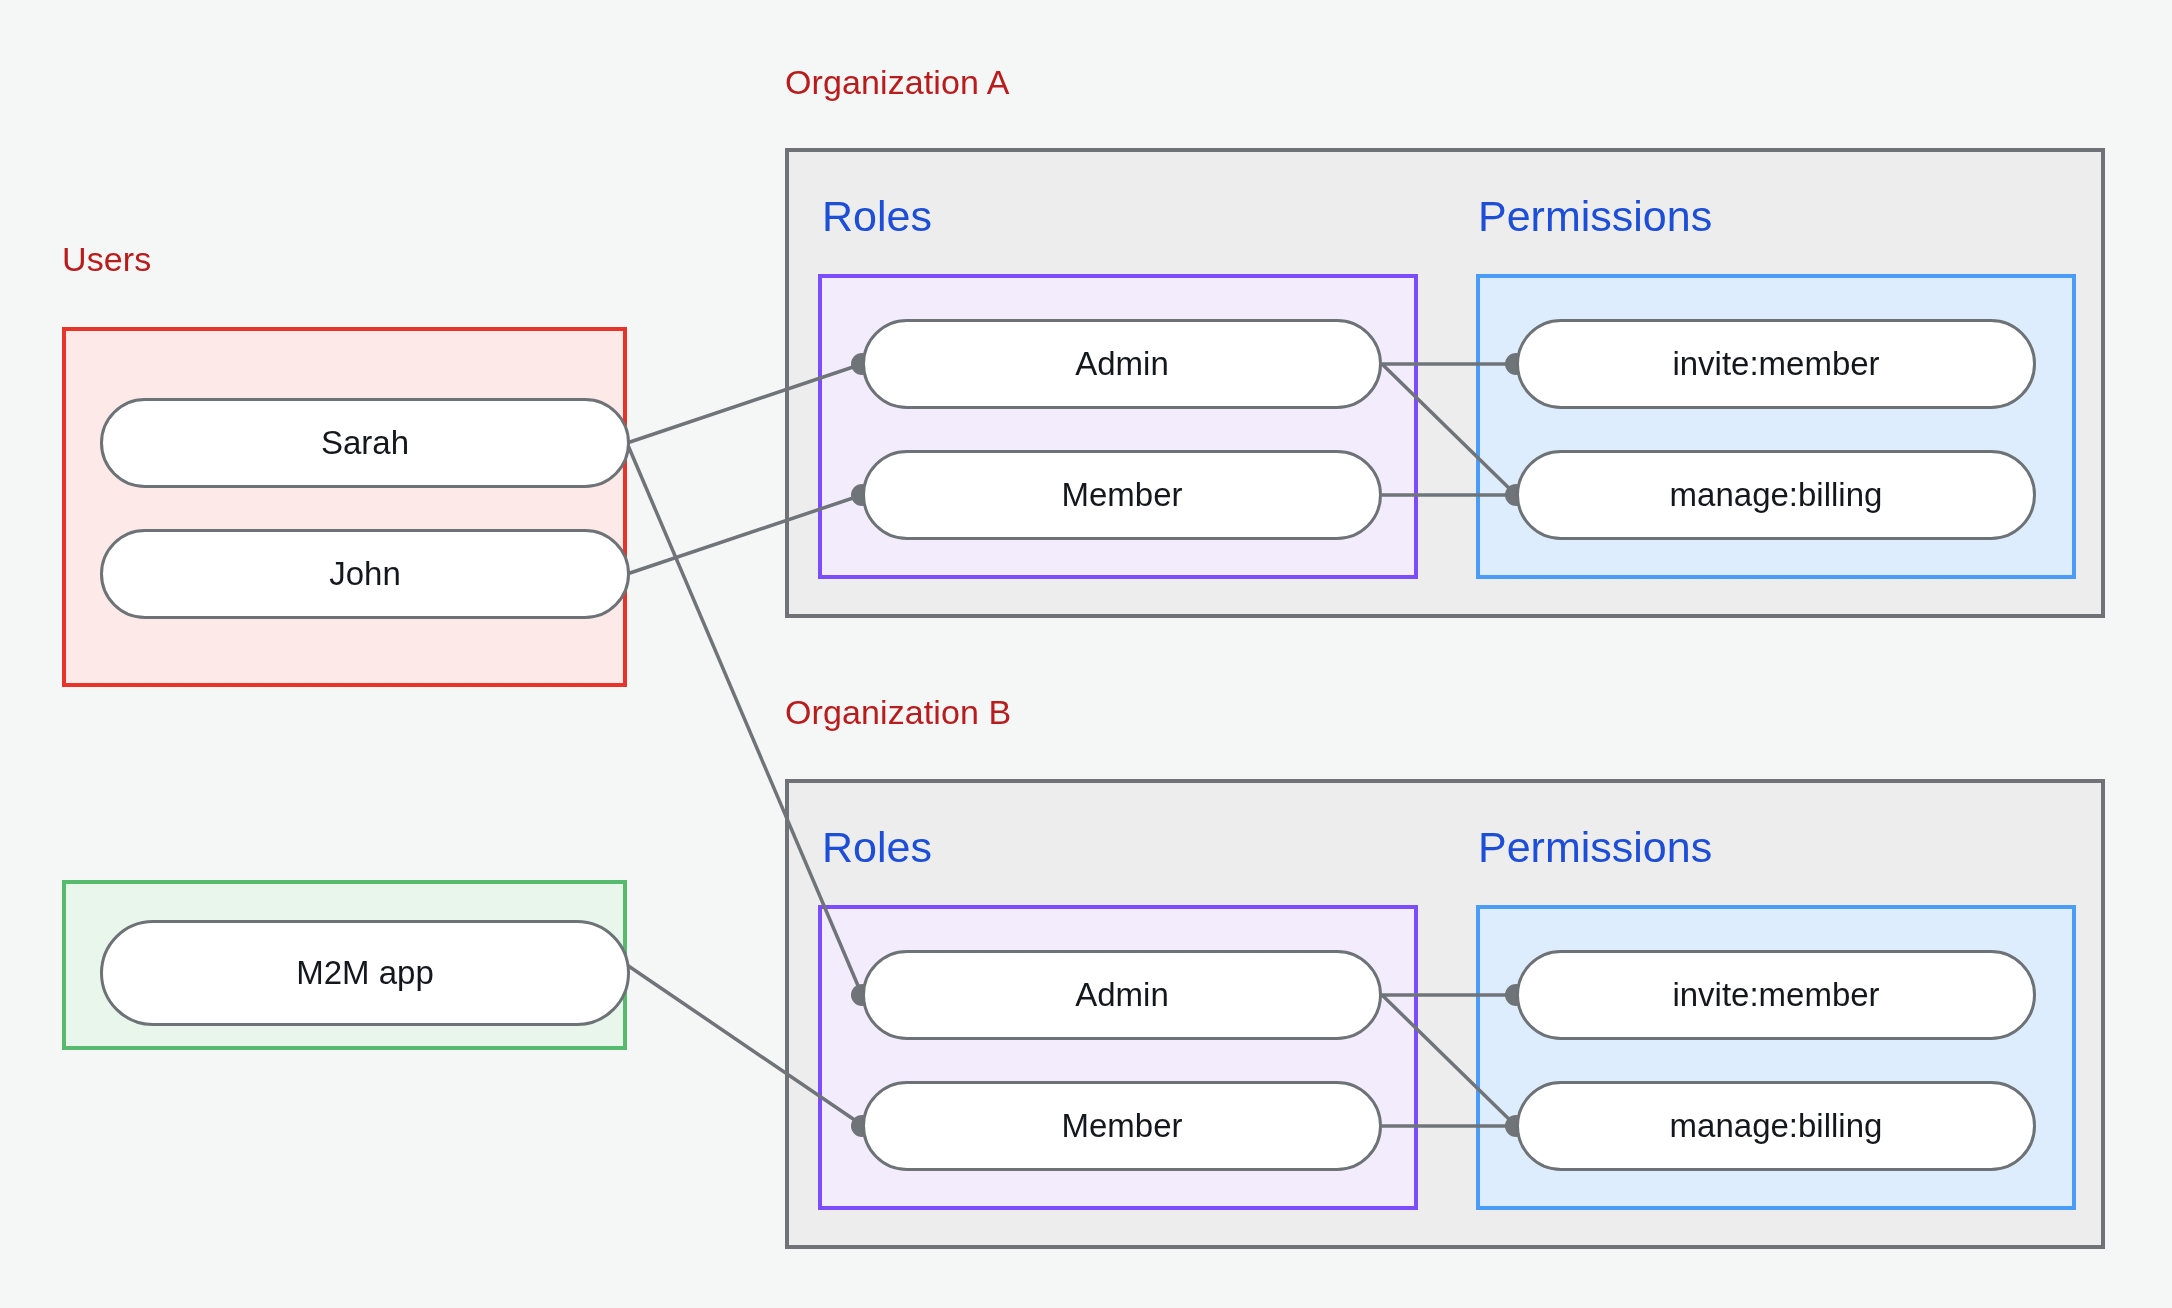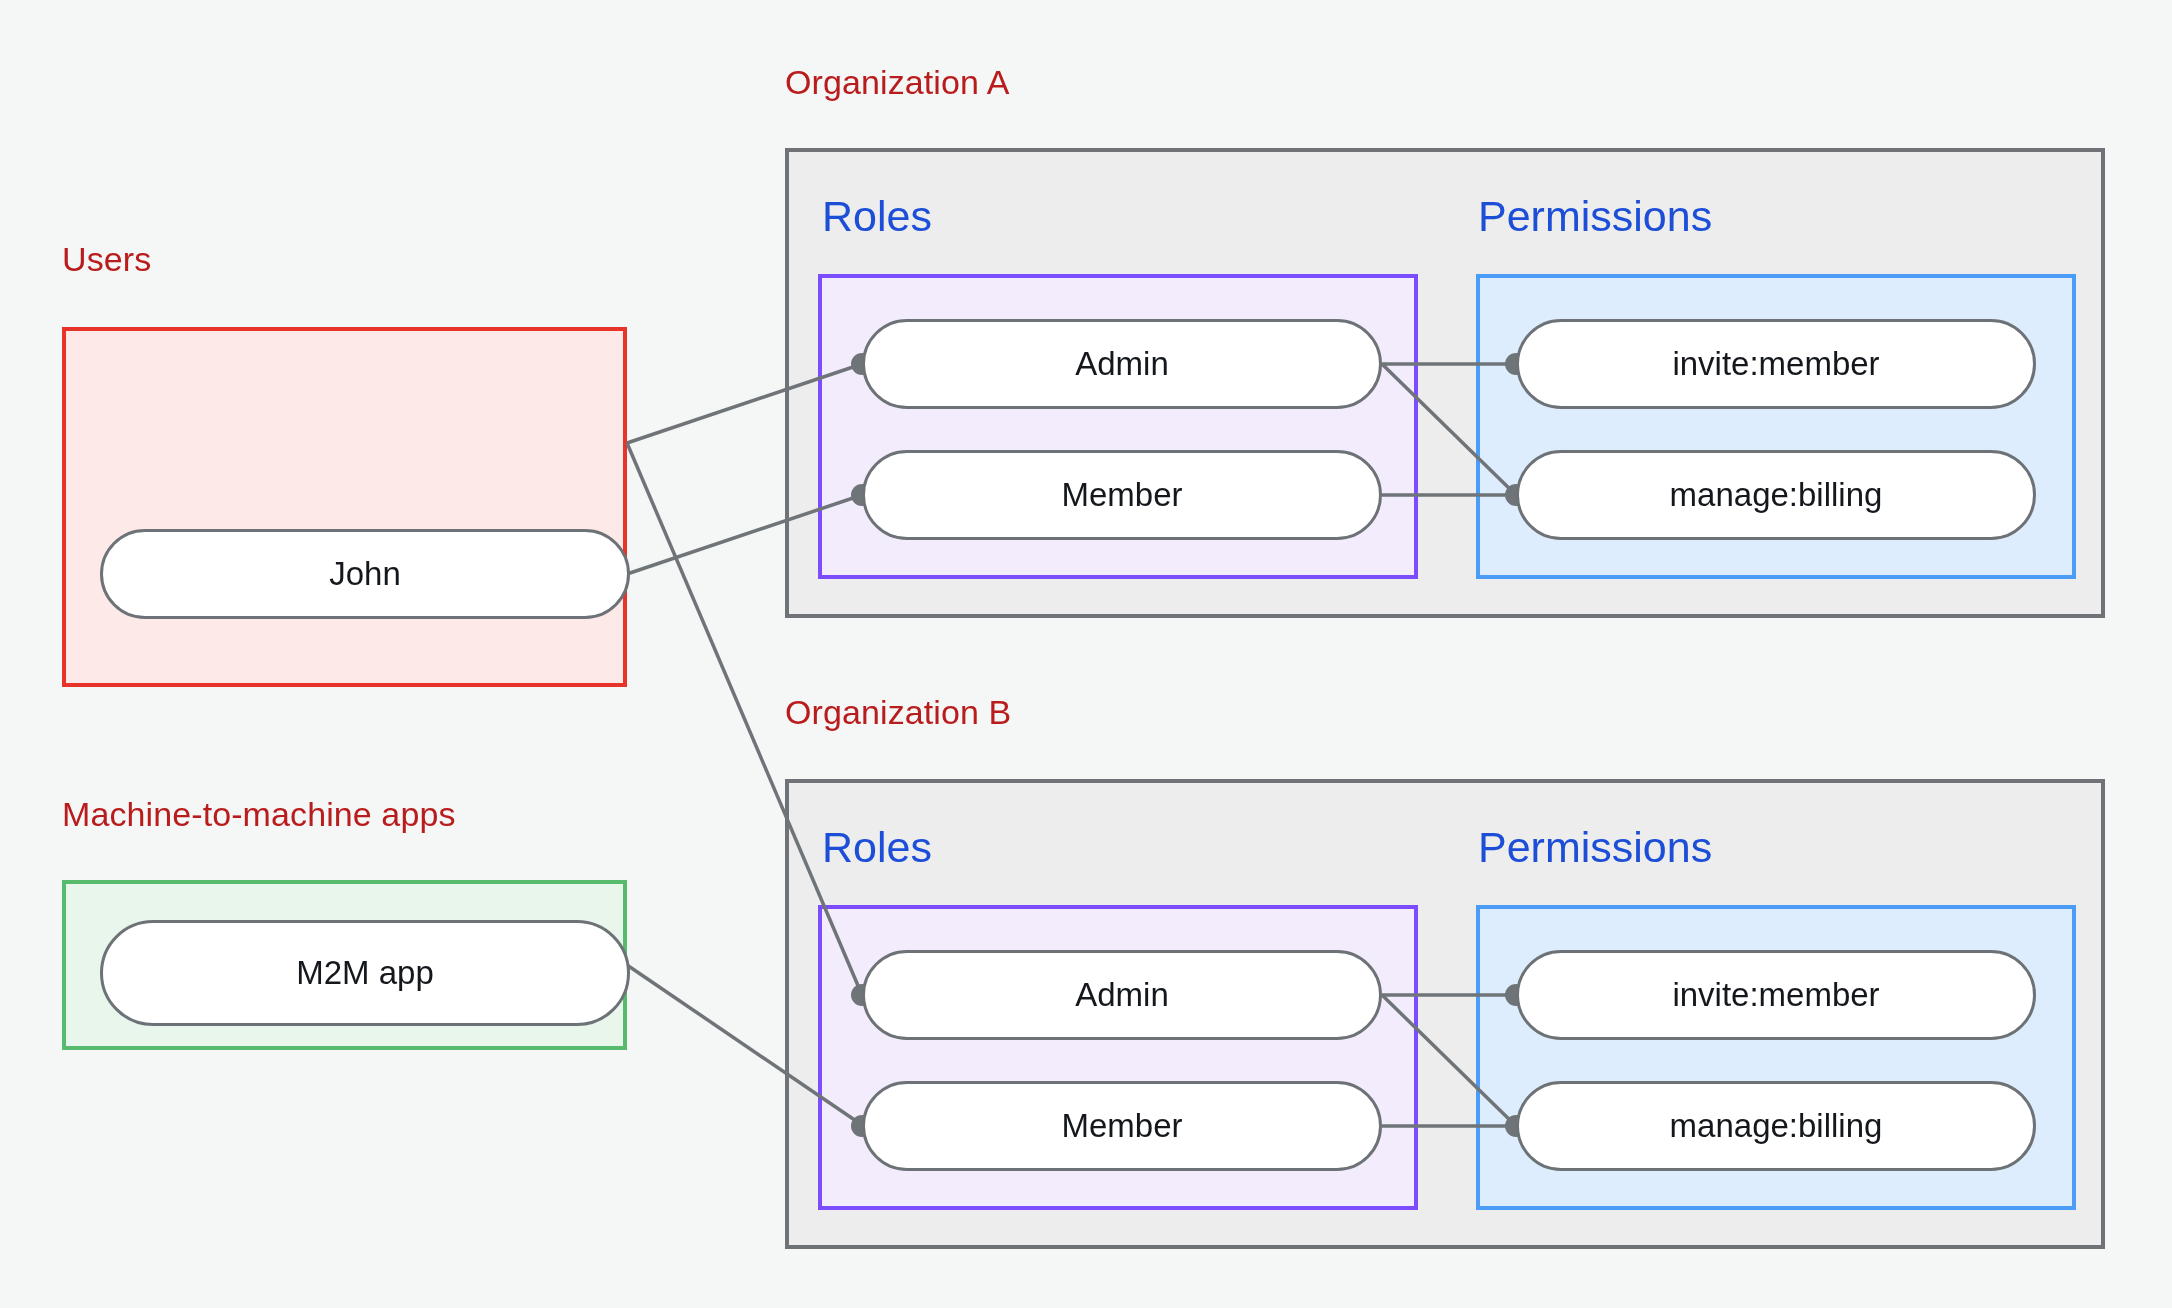--- a/index.html
+++ b/index.html
@@ -122,25 +122,27 @@
       <circle cx="1516" cy="495" r="11"></circle>
       <circle cx="862" cy="995" r="11"></circle>
       <circle cx="862" cy="1126" r="11"></circle>
       <circle cx="1516" cy="995" r="11"></circle>
       <circle cx="1516" cy="1126" r="11"></circle>
     </g>
   </svg>
 
   <div class="group-title" style="left:62px; top:240px;">Users</div>
   <div class="group box-users" style="left:62px; top:327px; width:565px; height:360px;"></div>
+  <div class="node" style="left:100px; top:398px; width:530px; height:90px;">
+    <span>Sarah</span>
+  </div>
   <div class="node" style="left:100px; top:529px; width:530px; height:90px;">
     <span>John</span>
   </div>
 
-  <div class="group-title" style="left:62px; top:795px;">Machine-to-machine apps</div>
   <div class="group box-m2m" style="left:62px; top:880px; width:565px; height:170px;"></div>
   <div class="node" style="left:100px; top:920px; width:530px; height:106px;">
     <span>M2M app</span>
   </div>
 
   <div class="group-title" style="left:785px; top:63px;">Organization A</div>
   <div class="group box-org" style="left:785px; top:148px; width:1320px; height:470px;"></div>
   <div class="sub-title" style="left:822px; top:192px;">Roles</div>
   <div class="sub-title" style="left:1478px; top:192px;">Permissions</div>
 

